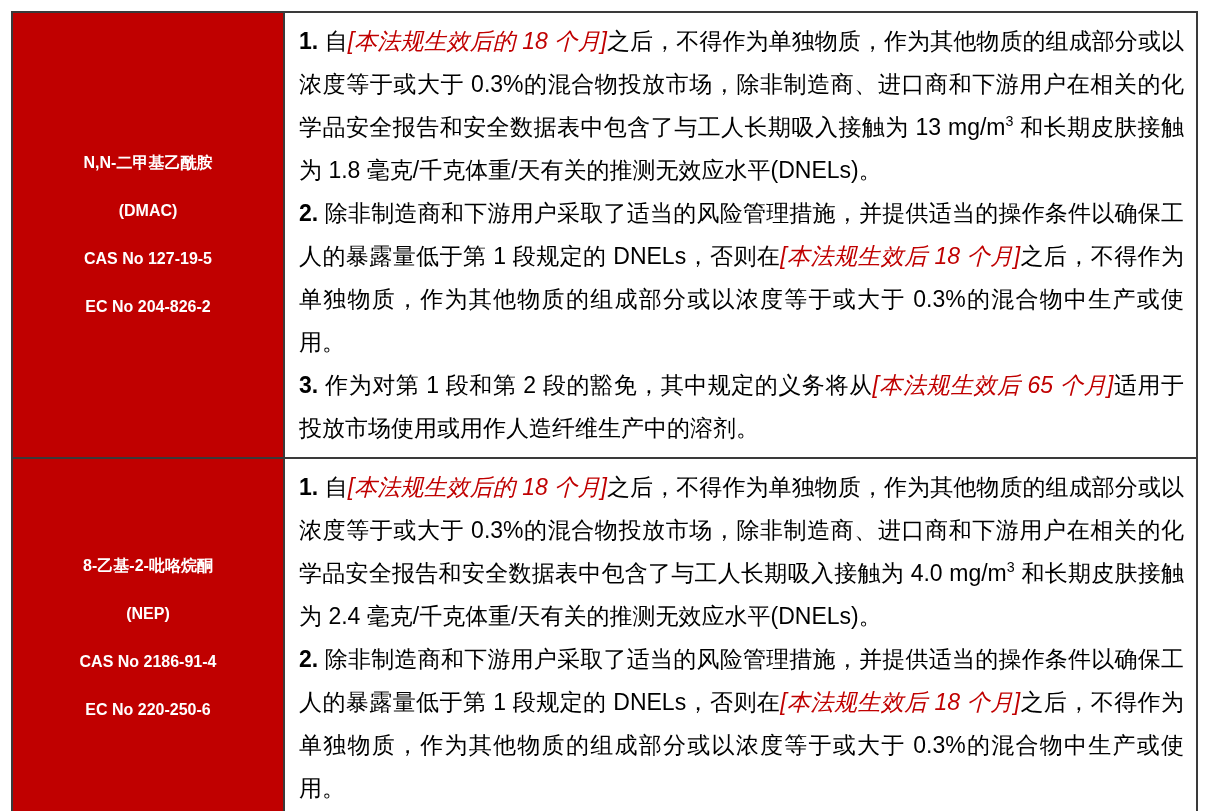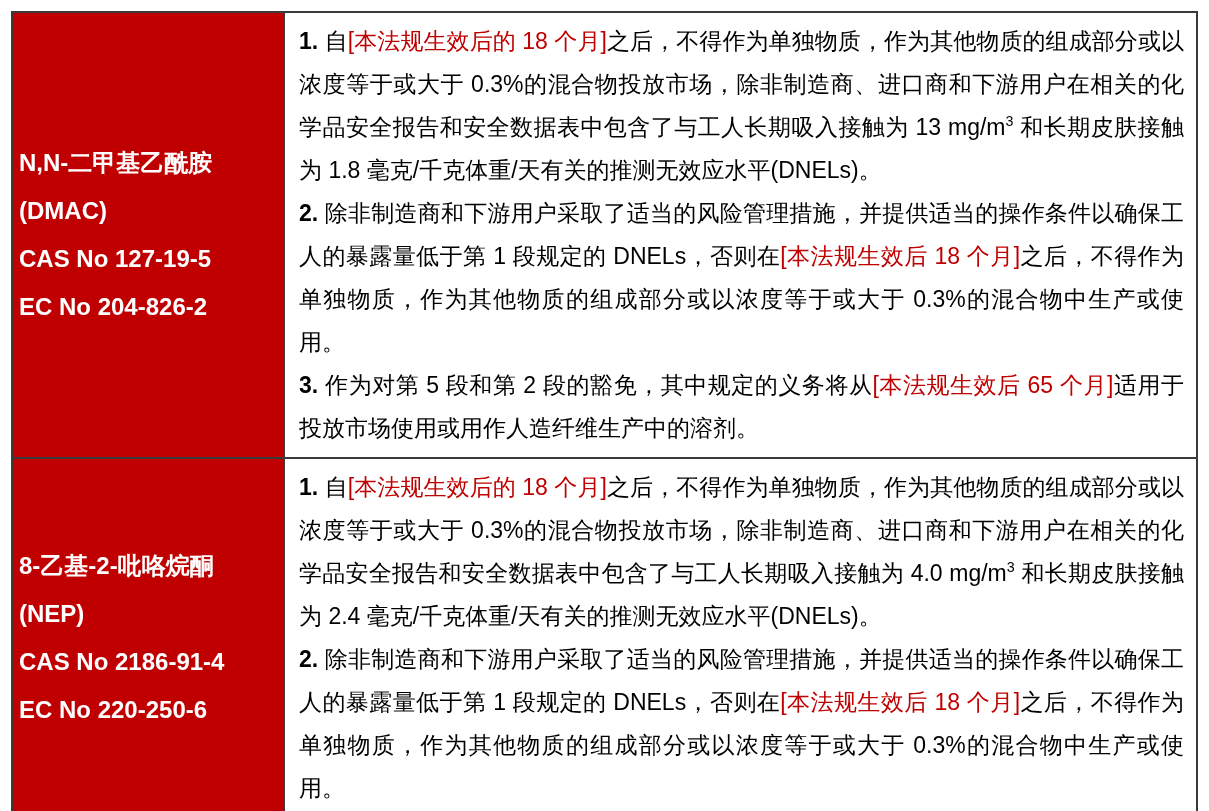--- a/index.html
+++ b/index.html
@@ -22,59 +22,59 @@
   }
   td {
     border: 2px solid #3a3a3a;
     vertical-align: middle;
     box-sizing: border-box;
   }
   td.substance-cell {
     width: 272px;
     background: var(--cell-red, #c00000);
     color: #ffffff;
-    text-align: left;
+    text-align: center;
     font-weight: bold;
-    font-size: 24px;
+    font-size: 16px;
     line-height: 48px;
     padding: 4px 6px;
   }
   td.clauses-cell {
     background: #ffffff;
     color: #000000;
     font-size: 23px;
     line-height: 43px;
     text-align: justify;
     padding: 7px 12px 7px 14px;
   }
   tr.row-0 { height: 430px; }
   tr.row-1 { height: 360px; }
   p.clause { margin: 0; }
-  .run-red { color: var(--highlight-red, #c00000); }
+  .run-red { color: var(--highlight-red, #c00000); font-style: italic; }
   .run-bold { font-weight: bold; }
   sup.run-sup { font-size: 0.62em; line-height: 0; }
   .substance-line { display: block; }
 </style>
 </head>
 <body>
 
 <div class="page">
   <table class="restriction-table">
     <tbody>
         <tr class="row-0">
     <td class="substance-cell">
             <span class="substance-line">N,N-二甲基乙酰胺</span>
             <span class="substance-line">(DMAC)</span>
             <span class="substance-line">CAS No 127-19-5</span>
             <span class="substance-line">EC No 204-826-2</span>
           </td>
     <td class="clauses-cell">
             <p class="clause"><span class=" run-bold">1.</span><span class=""> 自</span><span class=" run-red">[本法规生效后的 18 个月]</span><span class="">之后，不得作为单独物质，作为其他物质的组成部分或以浓度等于或大于 0.3%的混合物投放市场，除非制造商、进口商和下游用户在相关的化学品安全报告和安全数据表中包含了与工人长期吸入接触为 13 mg/m</span><sup class="run-sup">3</sup><span class=""> 和长期皮肤接触为 1.8 毫克/千克体重/天有关的推测无效应水平(DNELs)。</span></p>
             <p class="clause"><span class=" run-bold">2.</span><span class=""> 除非制造商和下游用户采取了适当的风险管理措施，并提供适当的操作条件以确保工人的暴露量低于第 1 段规定的 DNELs，否则在</span><span class=" run-red">[本法规生效后 18 个月]</span><span class="">之后，不得作为单独物质，作为其他物质的组成部分或以浓度等于或大于 0.3%的混合物中生产或使用。</span></p>
-            <p class="clause"><span class=" run-bold">3.</span><span class=""> 作为对第 5 段和第 2 段的豁免，其中规定的义务将从</span><span class=" run-red">[本法规生效后 65 个月]</span><span class="">适用于投放市场使用或用作人造纤维生产中的溶剂。</span></p>
+            <p class="clause"><span class=" run-bold">3.</span><span class=""> 作为对第 1 段和第 2 段的豁免，其中规定的义务将从</span><span class=" run-red">[本法规生效后 65 个月]</span><span class="">适用于投放市场使用或用作人造纤维生产中的溶剂。</span></p>
           </td>
   </tr>
         <tr class="row-1">
     <td class="substance-cell">
             <span class="substance-line">8-乙基-2-吡咯烷酮</span>
             <span class="substance-line">(NEP)</span>
             <span class="substance-line">CAS No 2186-91-4</span>
             <span class="substance-line">EC No 220-250-6</span>
           </td>
     <td class="clauses-cell">

